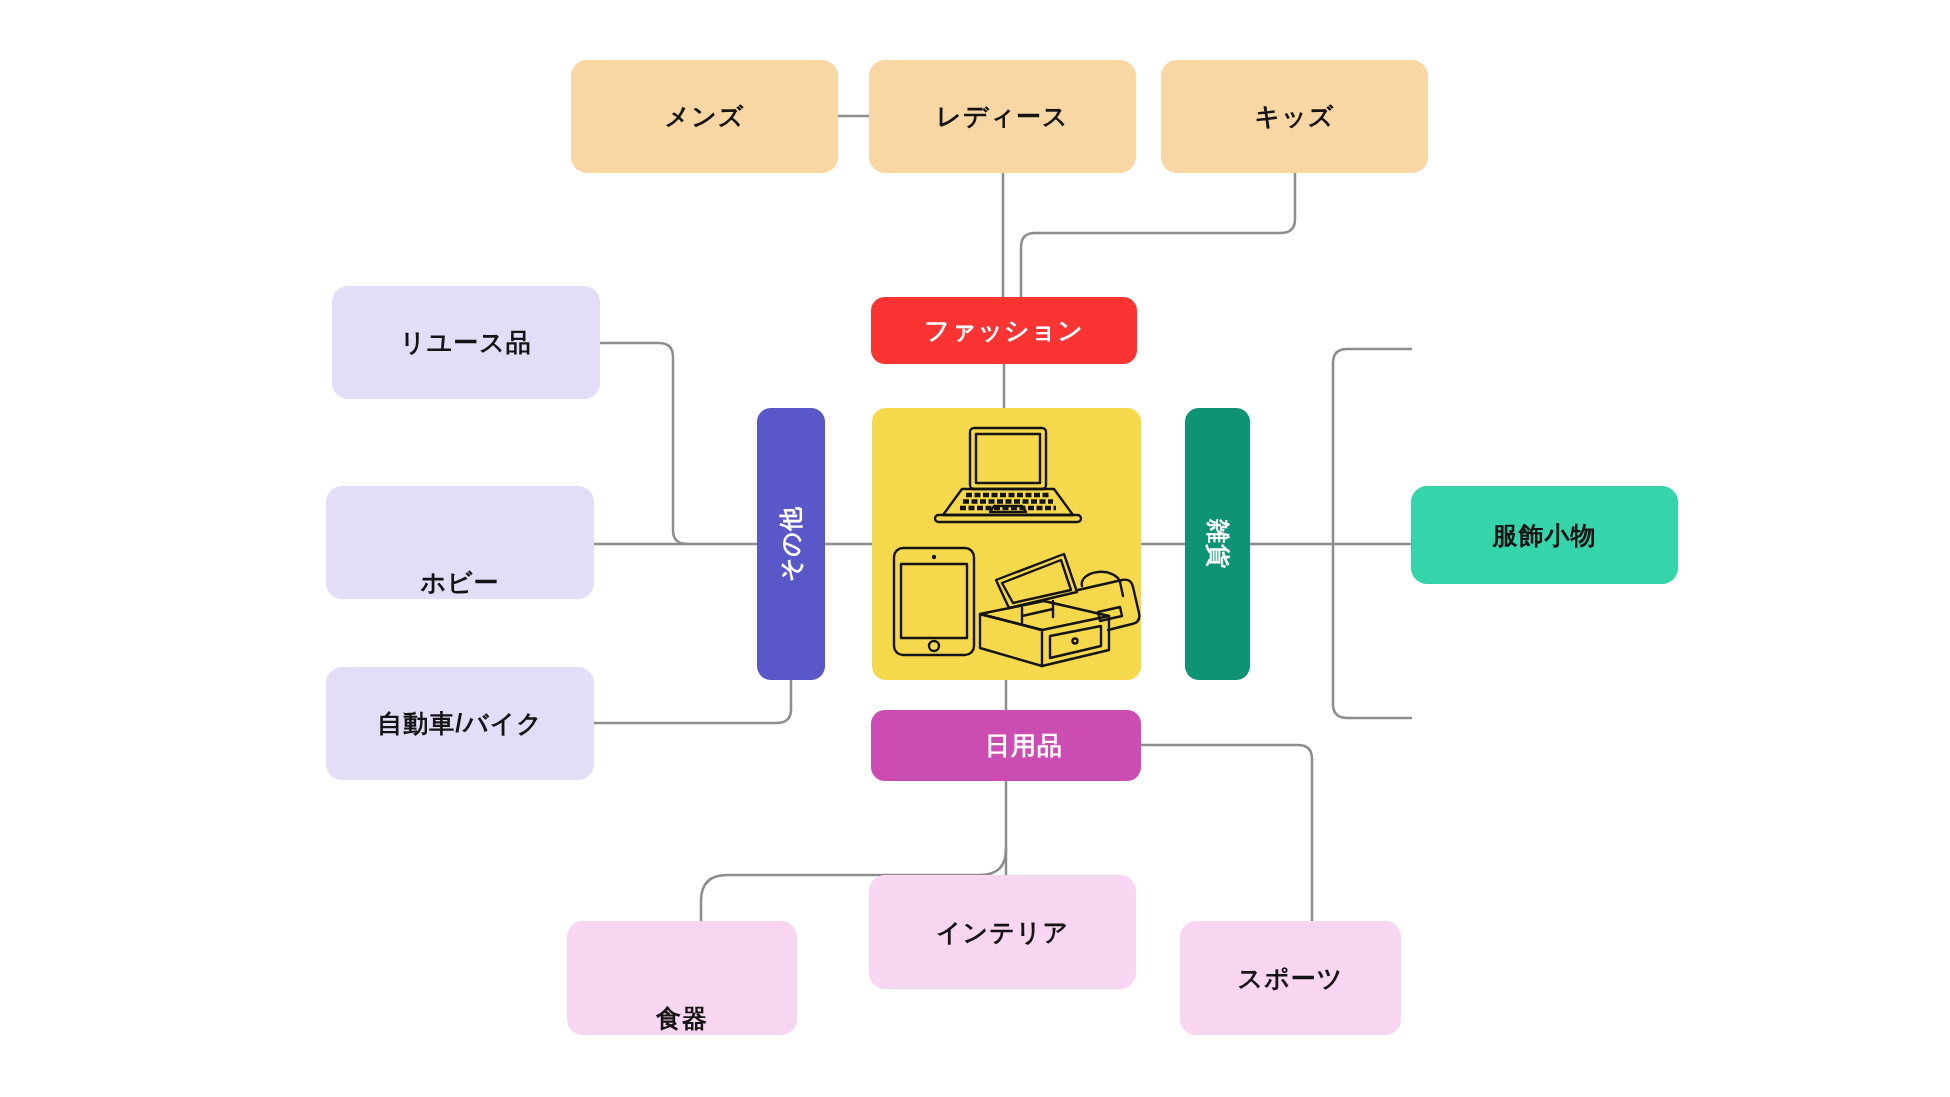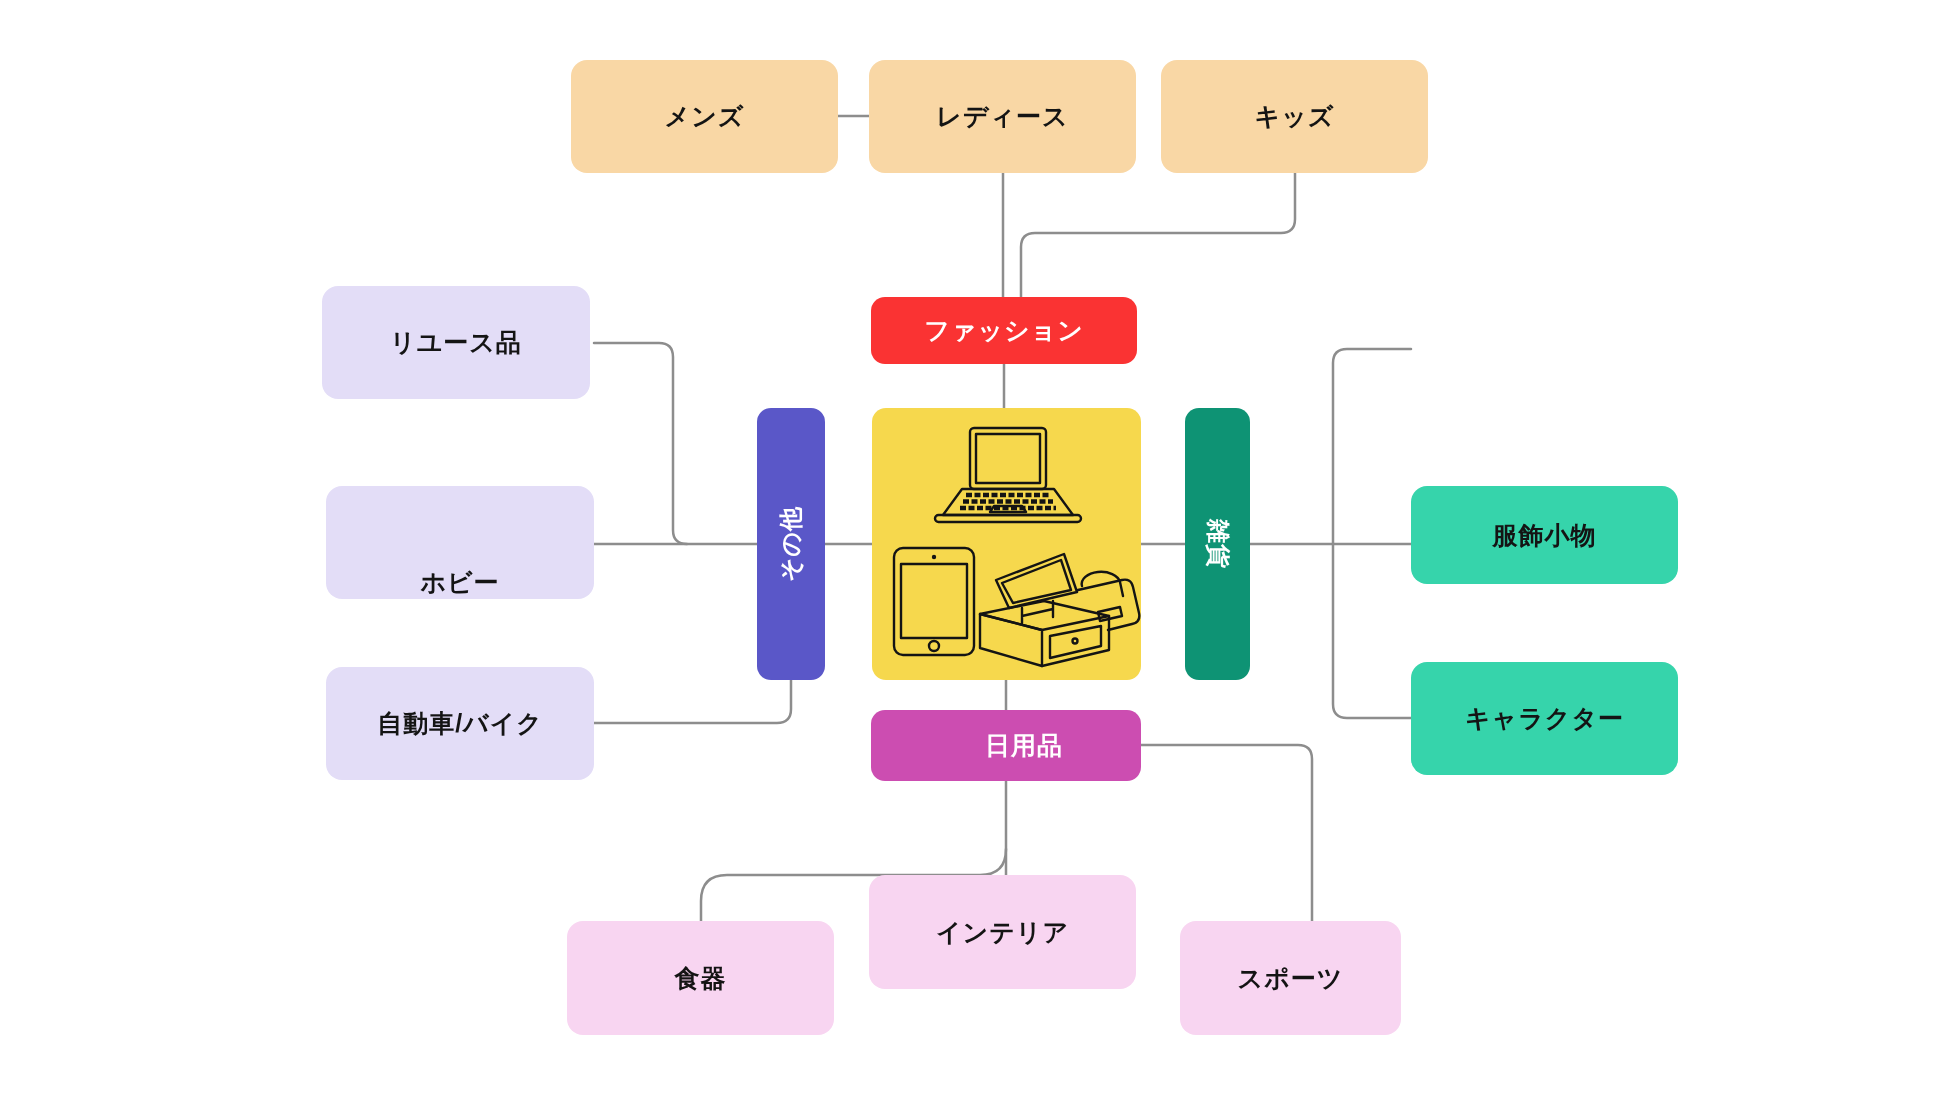--- a/index.html
+++ b/index.html
@@ -63,21 +63,21 @@
     <span>レディース</span>
   </div>
   <div class="node peach" style="left:1133px; top:60px; width:267px; height:113px;">
     <span>キッズ</span>
   </div>
 
   <div class="node red" style="left:843px; top:297px; width:266px; height:67px;">
     <span>ファッション</span>
   </div>
 
-  <div class="node lavender" style="left:294px; top:286px; width:268px; height:113px;">
+  <div class="node lavender" style="left:304px; top:286px; width:268px; height:113px;">
     <span>リユース品</span>
   </div>
   <div class="node lavender" style="left:298px; top:486px; width:268px; height:113px;align-items:flex-end;">
     <span>ホビー</span>
   </div>
   <div class="node lavender" style="left:298px; top:667px; width:268px; height:113px;">
     <span>自動車/バイク</span>
   </div>
 
   <div class="node purple" style="left:729px; top:408px; width:68px; height:272px;">
@@ -118,29 +118,26 @@
     </svg>
   </div>
 
   <div class="node green" style="left:1157px; top:408px; width:65px; height:272px;">
     <span class="vlabel rot-cw">雑貨</span>
   </div>
 
   <div class="node teal" style="left:1383px; top:486px; width:267px; height:98px;">
     <span>服飾小物</span>
   </div>
-  <div class="node teal" style="left:1383px; top:662px; width:267px; height:113px;">
-    <span>キャラクター</span>
-  </div>
 
   <div class="node magenta" style="left:843px; top:710px; width:270px; height:71px;padding-left:36px;">
     <span>日用品</span>
   </div>
 
-  <div class="node pink" style="left:539px; top:921px; width:267px; height:114px;">
+  <div class="node pink" style="left:539px; top:921px; width:230px; height:114px;align-items:flex-end;">
     <span>食器</span>
   </div>
   <div class="node pink" style="left:841px; top:875px; width:267px; height:114px;">
     <span>インテリア</span>
   </div>
   <div class="node pink" style="left:1152px; top:921px; width:221px; height:114px;">
     <span>スポーツ</span>
   </div>
 
 </div>

